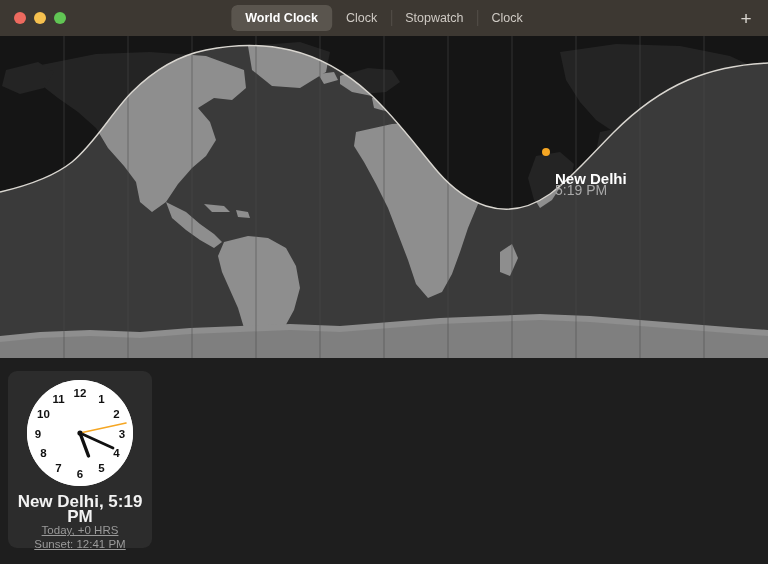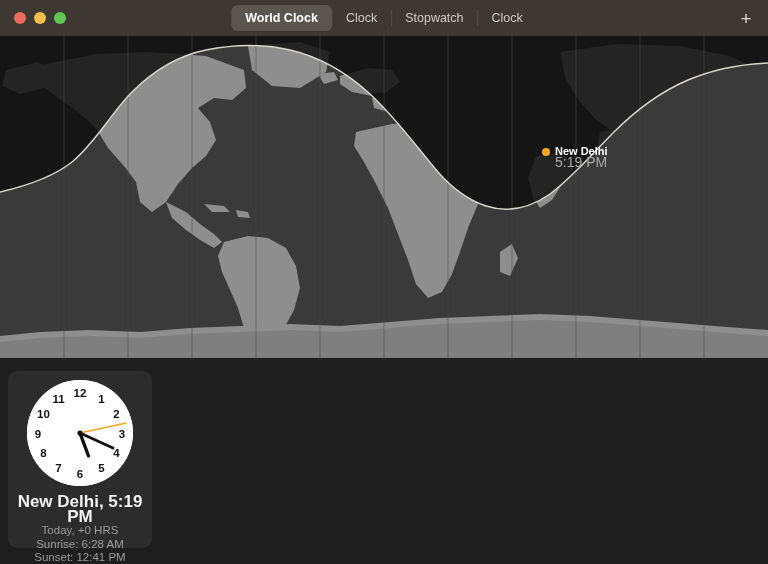--- a/index.html
+++ b/index.html
@@ -109,36 +109,37 @@
     width:100%;
     text-align:center;
   }
   .card-title {
     font-size:17px; font-weight:bold; color:#f2f2f2;
     line-height:15px;
   }
   .card-sub {
     font-size:11.5px; color:#9a9a9a;
     line-height:13.5px;
+    text-decoration:underline;
   }
 
   
   .marker {
     position:absolute; left:542px; top:109px;
     display:flex; align-items:flex-start; gap:5px;
     z-index:20;
   }
   .marker-dot {
     width:8px; height:8px; border-radius:50%;
     background:#f5a623; margin-top:3px; flex:0 0 auto;
   }
   .marker-labels { display:flex; flex-direction:column; }
   .marker-name {
-    font-size:11px; font-weight:bold; color:#ffffff;
-    line-height:12px; white-space:nowrap;
+    font-size:15px; font-weight:bold; color:#ffffff;
+    line-height:12px; white-space:nowrap;margin-top:28px;
   }
   .marker-time {
     font-size:14px; color:#a8a8a8;
     line-height:11px; white-space:nowrap;
   }
 </style>
 </head>
 <body>
 
 <div class="window">
@@ -389,20 +390,19 @@
           <line x1="53" y1="53" x2="86" y2="68" stroke="#111111" stroke-width="2.8" stroke-linecap="round"></line>
 
           <line x1="53" y1="53" x2="99" y2="43" stroke="#f5a623" stroke-width="1.6" stroke-linecap="round"></line>
           <circle cx="53" cy="53" r="2.6" fill="#111111"></circle>
         </svg>
       </div>
 
       <div class="card-text">
         <div class="card-title">New Delhi, 5:19 PM</div>
         <div class="card-sub">Today, +0 HRS</div>
-        <div class="card-sub">Sunrise: 6:28 AM</div>
         <div class="card-sub">Sunset: 12:41 PM</div>
       </div>
 
     </div>
   </div>
 
 </div>
 
 </body></html>

